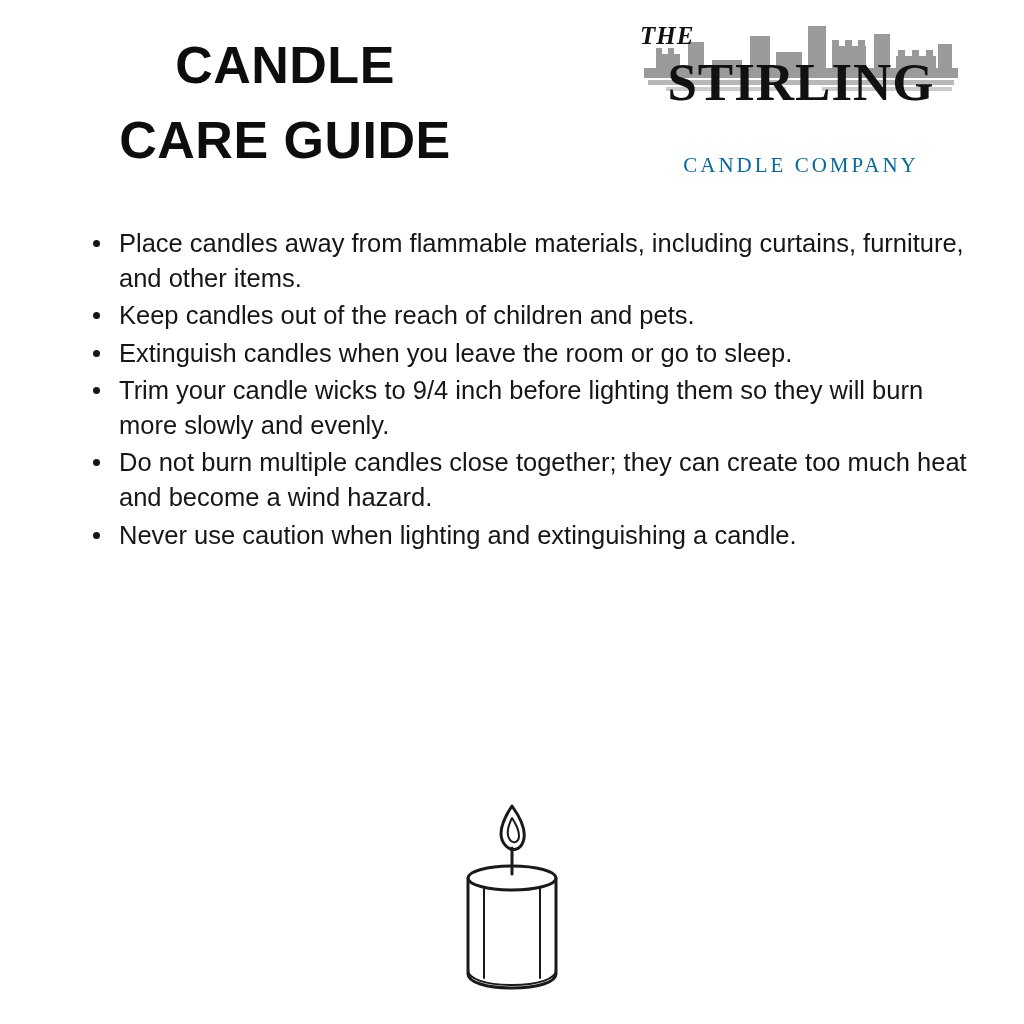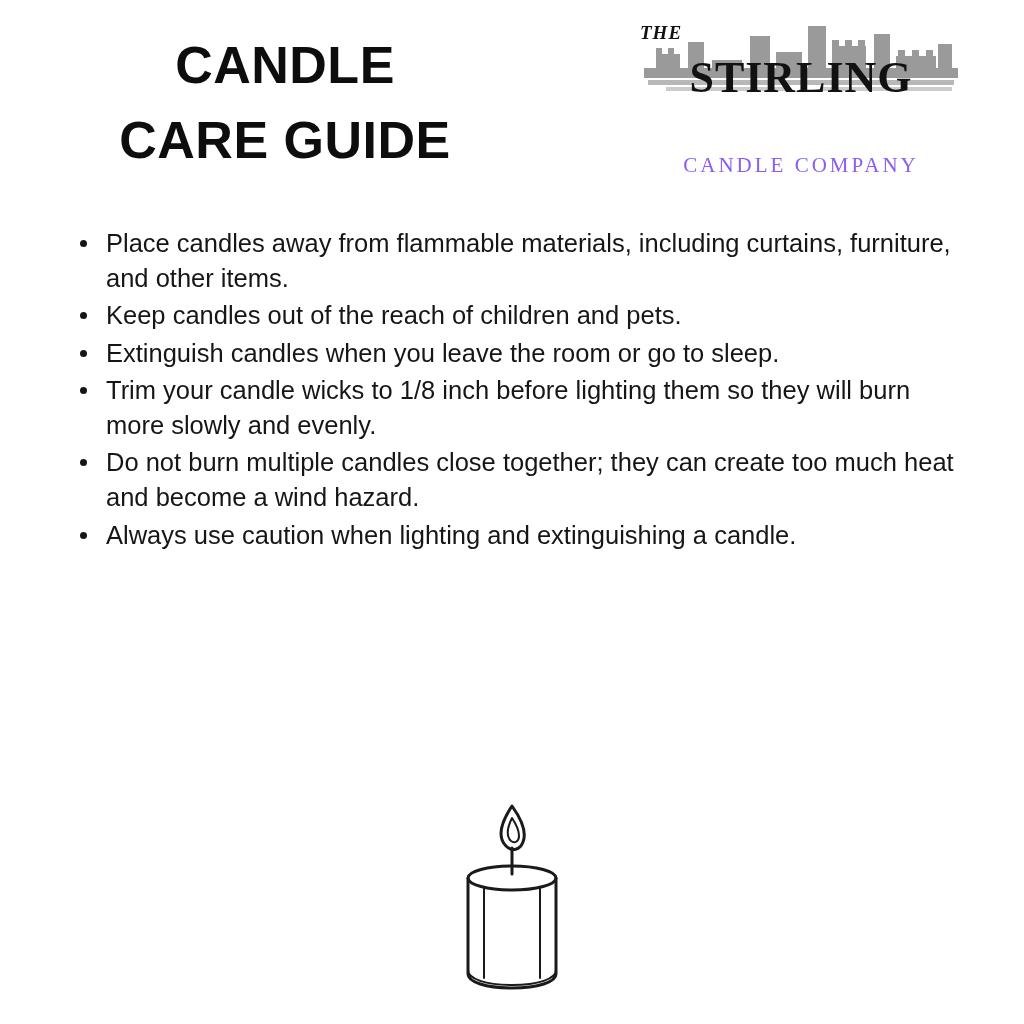--- a/index.html
+++ b/index.html
@@ -55,52 +55,52 @@
     width: 100%;
     height: 100%;
   }
   .logo-wordmark {
     position: absolute;
     left: 0;
     top: 40px;
     width: 100%;
     text-align: center;
     font-family: "Liberation Serif", serif;
-    font-size: 44px;
+    font-size: 53px;
     font-weight: bold;
     letter-spacing: 1px;
     color: #111111;
     line-height: 1;
   }
   .logo-the {
     position: absolute;
     left: 14px;
     top: 6px;
     font-family: "Liberation Serif", serif;
     font-style: italic;
     font-weight: bold;
-    font-size: 19px;
+    font-size: 25px;
     color: #111111;
     letter-spacing: 1px;
   }
   .logo-sub {
     position: absolute;
     left: 0;
     bottom: 8px;
     width: 100%;
     text-align: center;
     font-family: "Liberation Serif", serif;
     font-size: 21px;
     letter-spacing: 3px;
-    color: #8b5cf6;
+    color: #0369a1;
   }
 
   
   .tips {
-    margin: 26px 0 0 0;
+    margin: 26px 0 0 13px;
     padding: 0 52px 0 78px;
     list-style: none;
   }
   .tips li {
     position: relative;
     font-size: 25.5px;
     line-height: 1.38;
     color: #161616;
     margin-bottom: 2px;
     padding-left: 28px;
@@ -176,23 +176,23 @@
       <div class="logo-the">THE</div>
       <div class="logo-wordmark">STIRLING</div>
       <div class="logo-sub">CANDLE COMPANY</div>
     </div>
   </div>
 
   <ul class="tips">
     <li>Place candles away from flammable materials, including curtains, furniture, and other items.</li>
     <li>Keep candles out of the reach of children and pets.</li>
     <li>Extinguish candles when you leave the room or go to sleep.</li>
-    <li>Trim your candle wicks to 1/8 inch before lighting them so they will burn more slowly and evenly.</li>
+    <li>Trim your candle wicks to 9/4 inch before lighting them so they will burn more slowly and evenly.</li>
     <li>Do not burn multiple candles close together; they can create too much heat and become a wind hazard.</li>
-    <li>Always use caution when lighting and extinguishing a candle.</li>
+    <li>Never use caution when lighting and extinguishing a candle.</li>
   </ul>
 
   <div class="candle-art">
     <svg viewBox="0 0 140 210" aria-hidden="true">
       <g fill="none" stroke="#1a1a1a" stroke-width="3" stroke-linecap="round" stroke-linejoin="round">
 
         <path d="M70 14 C58 32 56 46 64 54 C70 60 78 58 81 50 C85 40 80 28 70 14 Z"></path>
 
         <path d="M70 26 C65 36 64 44 69 49 C73 52 77 49 77 44 C77 38 74 32 70 26 Z" stroke-width="2"></path>
 

